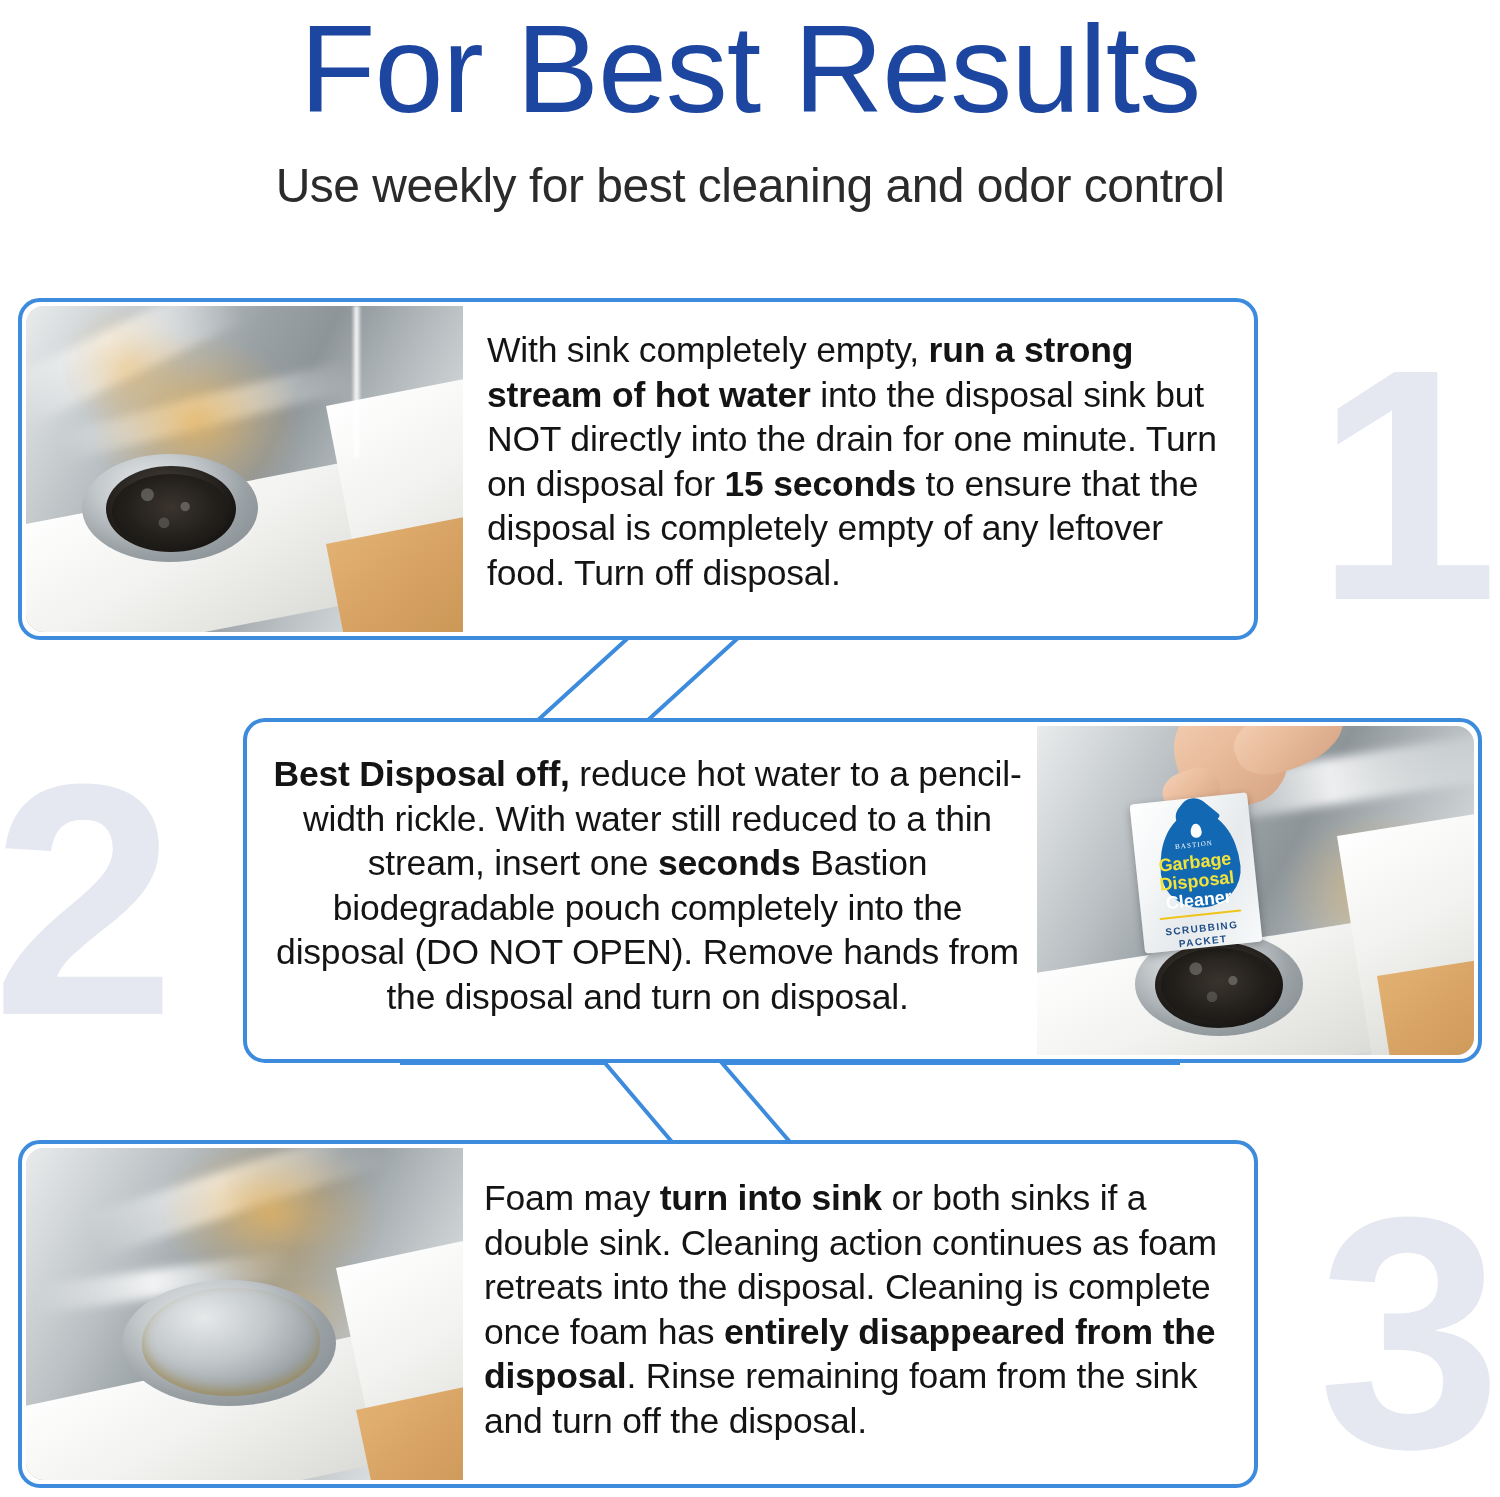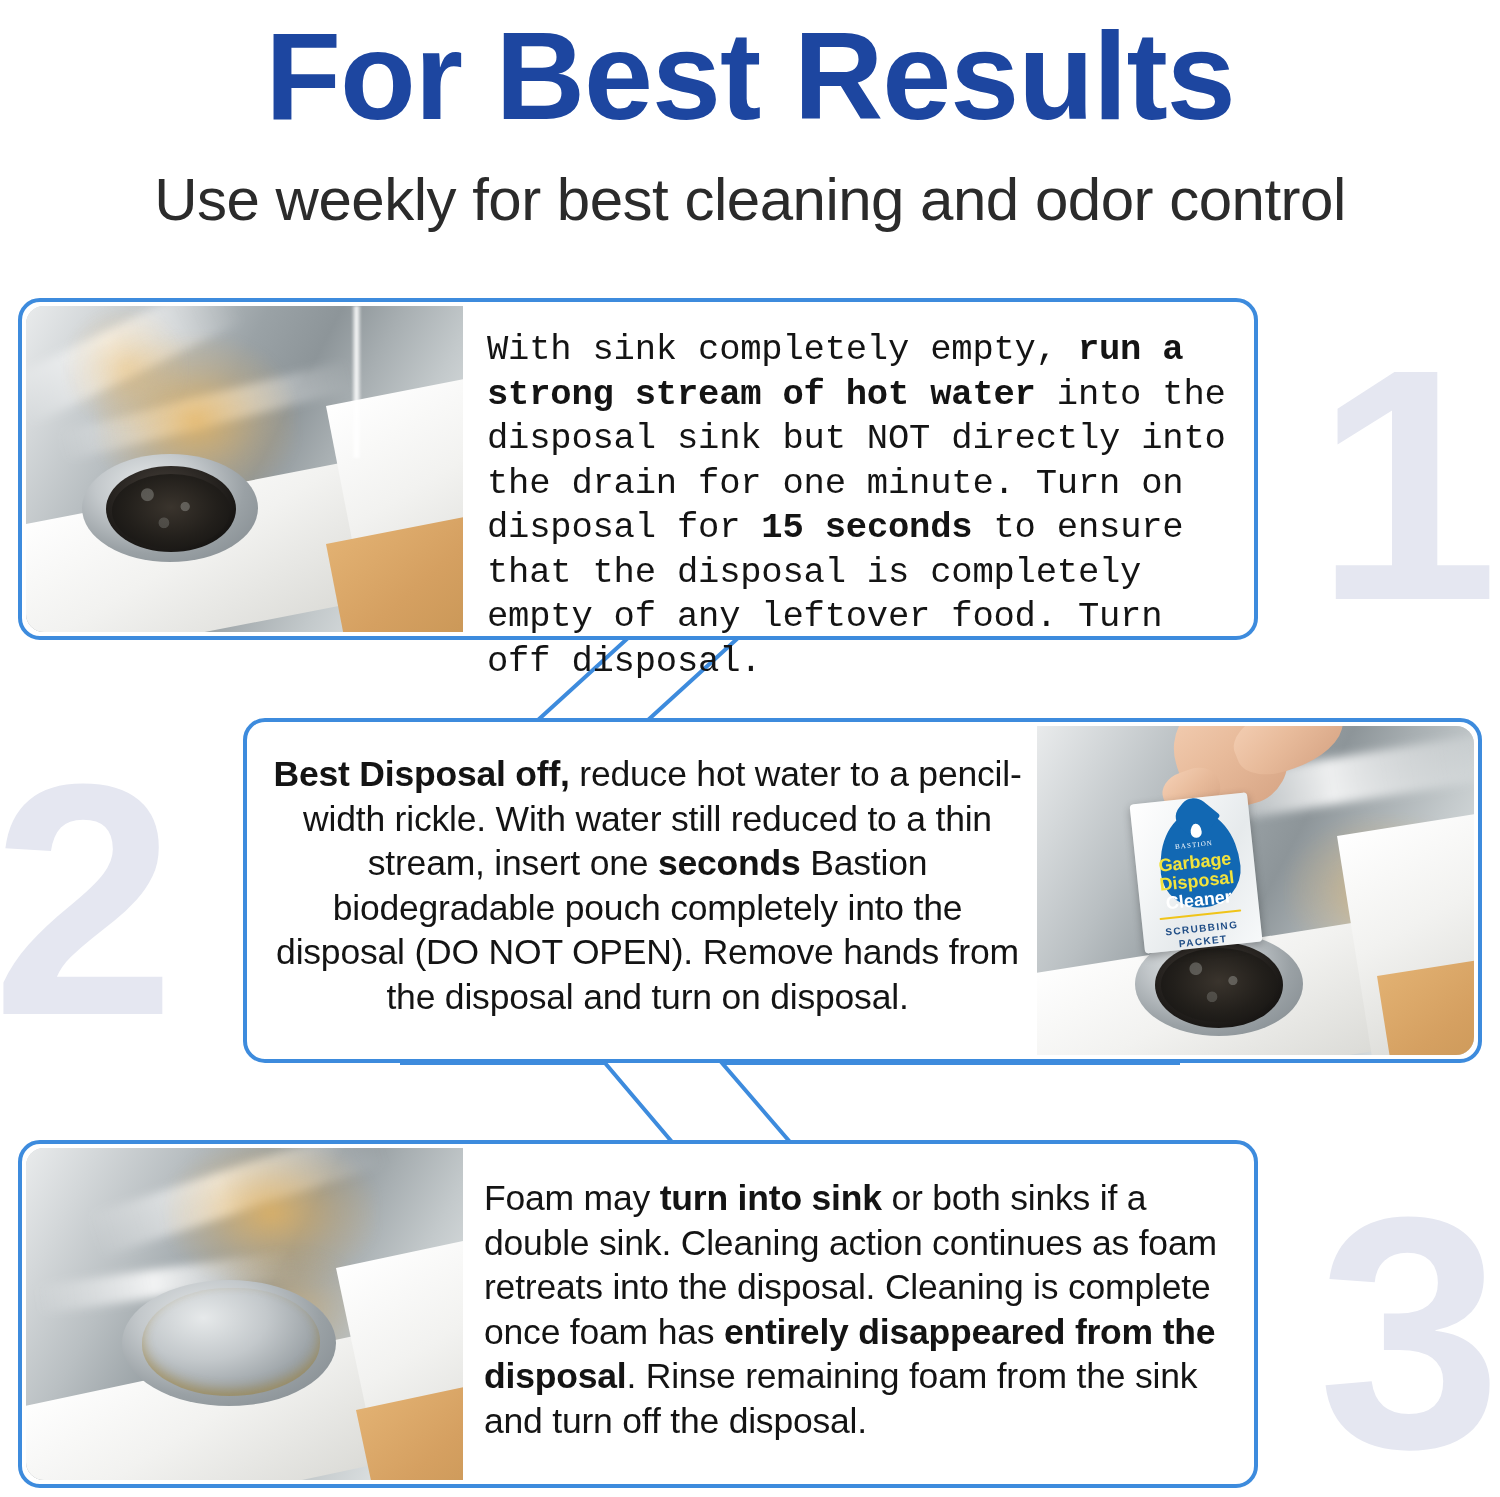--- a/index.html
+++ b/index.html
@@ -22,29 +22,29 @@
   
   .header {
     position: absolute;
     top: 0;
     left: 0;
     width: 1500px;
     text-align: center;
   }
   .title {
     font-size: 124px;
-    font-weight: 700;
+    font-weight: 400;
     color: #1d46a0;
     letter-spacing: -1px;
     line-height: 1.02;
-    margin-top: 13px;
+    margin-top: 6px;
     font-family: "Liberation Sans", sans-serif;
   }
   .subtitle {
-    font-size: 60px;
+    font-size: 48px;
     font-weight: 400;
     color: #2b2b2b;
     line-height: 1.1;
     margin-top: 28px;
     letter-spacing: -0.5px;
   }
 
   
   .bignum {
     position: absolute;
@@ -81,21 +81,21 @@
 
   
   .btext {
     position: absolute;
     font-size: 35.5px;
     line-height: 44.5px;
     color: #141414;
     letter-spacing: -0.2px;
   }
   .btext b { font-weight: 700; }
-  #text-1 { left: 465px; top: 26px;  width: 755px; text-align: left; font-family: Liberation Mono, monospace; }
+  #text-1 { left: 465px; top: 26px;  width: 755px; text-align: left; }
   #text-2 { left: 18px;  top: 30px;  width: 765px; text-align: center; }
   #text-3 { left: 462px; top: 32px;  width: 760px; text-align: left; }
 
   
   .tail { position: absolute; }
 
   
   .scene { position: absolute; inset: 0; }
 
   

